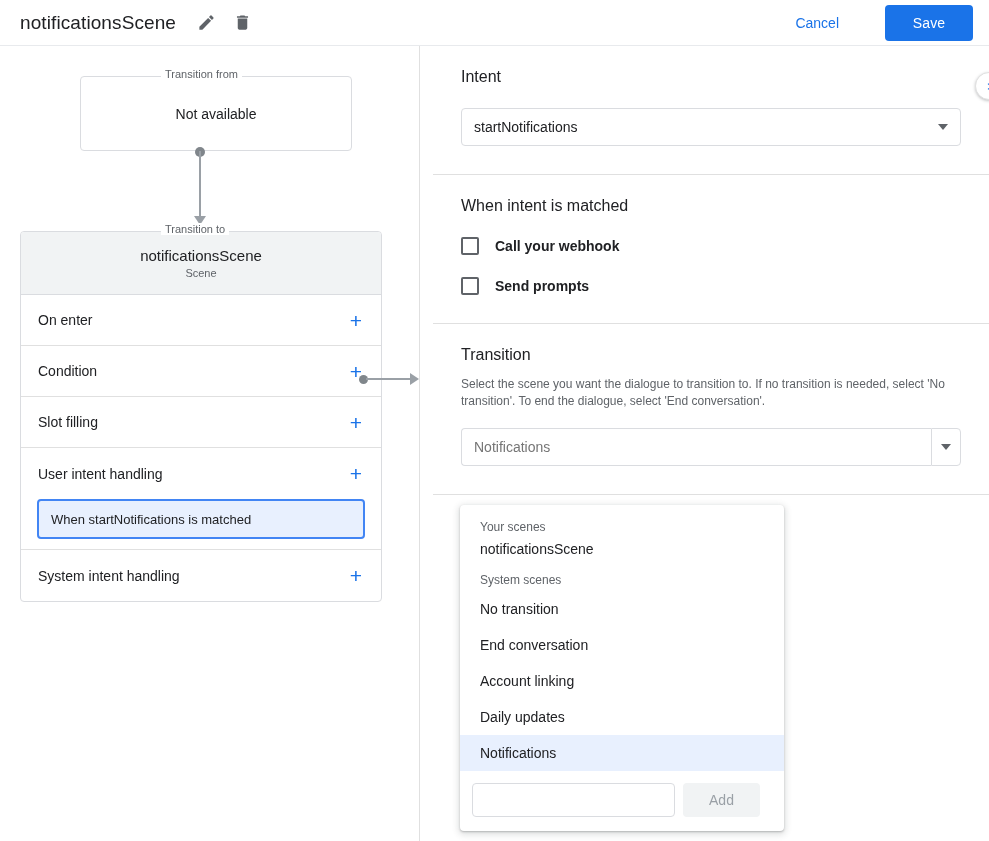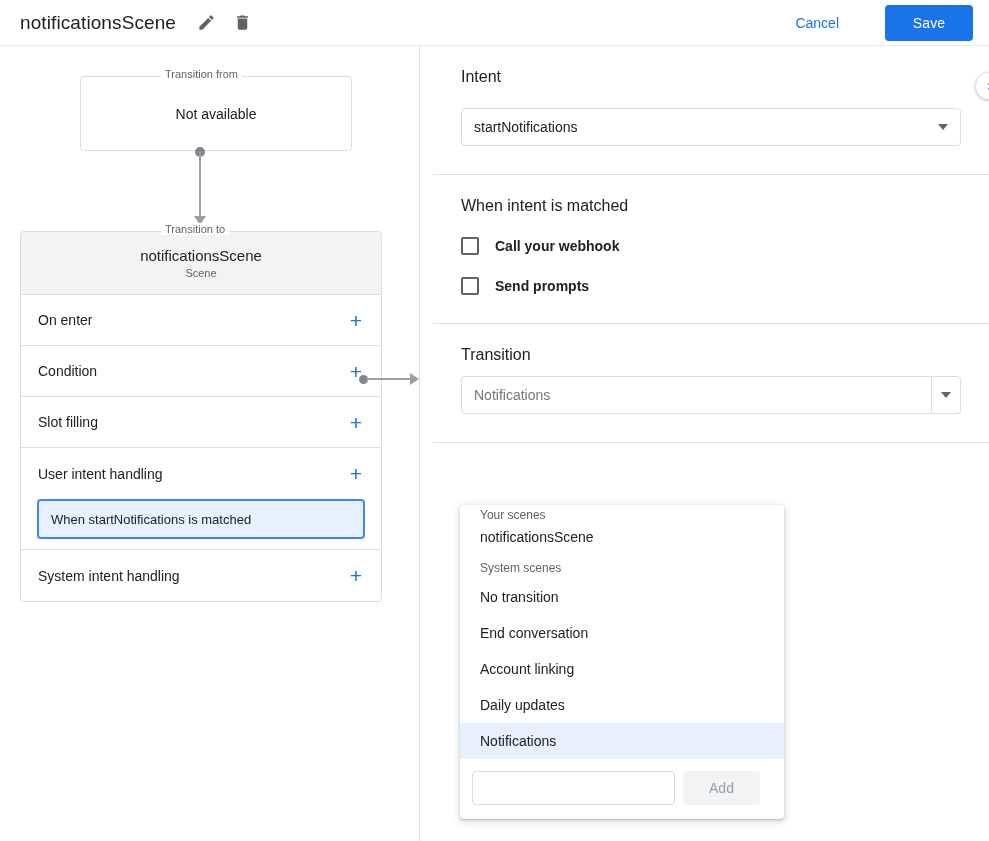--- a/index.html
+++ b/index.html
@@ -333,20 +333,21 @@
     font-size: 12px;
     color: #5f6368;
     padding: 6px 20px 4px 20px;
   }
   .dd-group-label.clipped {
     height: 10px;
     overflow: hidden;
     padding-top: 0;
     padding-bottom: 0;
     line-height: 12px;
+    margin-top: 12px;
   }
   .dd-item {
     height: 36px;
     display: flex; align-items: center;
     padding: 0 20px;
     font-size: 14px;
     color: #202124;
     cursor: pointer;
   }
   .dd-item.selected { background: #e8f0fe; }
@@ -482,20 +483,21 @@
       </div>
 
       <div class="checkbox-row">
         <span class="checkbox"></span>
         <span class="checkbox-label">Send prompts</span>
       </div>
     </div>
 
     <div class="panel-section">
       <h2 class="section-title small-gap">Transition</h2>
+      <p class="helper-text">Select the scene you want the dialogue to transition to. If no transition is needed, select 'No transition'. To end the dialogue, select 'End conversation'.</p>
 
       <div class="combo-wrap">
         <input class="combo-input" value="" placeholder="Notifications" style="">
         <div class="combo-btn">
           <span class="caret"></span>
         </div>
       </div>
     </div>
   </div>
 

